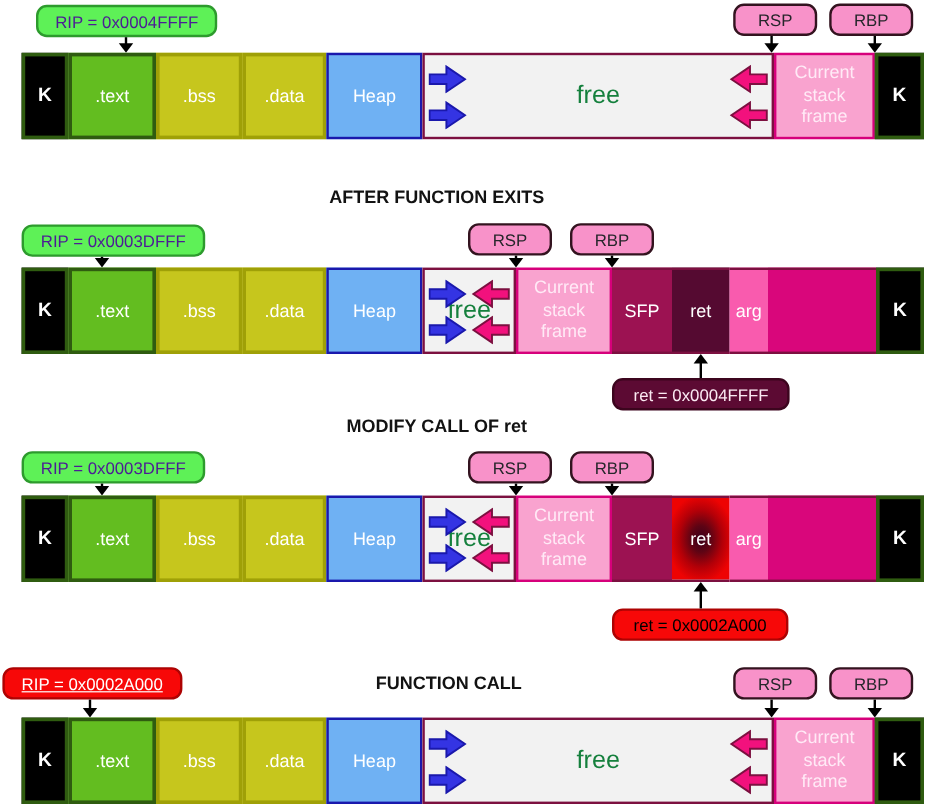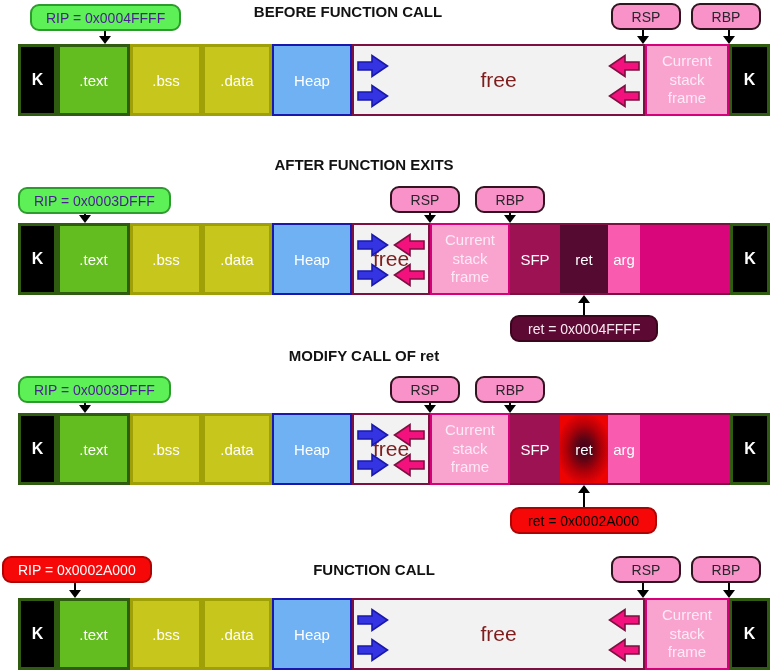--- a/index.html
+++ b/index.html
@@ -18,36 +18,35 @@
   .varrow .head{position:absolute;left:0;width:0;height:0;border-left:6px solid transparent;border-right:6px solid transparent}
   .varrow.down .head{bottom:0;border-top:8px solid #000}
   .varrow.up .head{top:0;border-bottom:8px solid #000}
   .bar{position:absolute;left:18px;width:752px;height:72px;display:flex}
   .seg{box-sizing:border-box;height:72px;flex:none;display:flex;align-items:center;justify-content:center;position:relative;color:#fff;font-size:15px}
   .seg-lbl{position:relative;text-align:center}
   .seg-k{background:var(--kernel-black);border:3px solid var(--border-darkgreen);font-weight:700;font-size:16px}
   .seg-text{background:var(--text-green);border:3px solid var(--border-darkgreen)}
   .seg-olive{background:var(--olive);border:3px solid var(--border-olive)}
   .seg-heap{background:var(--heap-blue);border:2px solid var(--border-navy)}
-  .seg-free{background:var(--free-gray);border:2px solid var(--border-maroon);color:#7f1d1d;font-size:21px}
+  .seg-free{background:var(--free-gray);border:2px solid var(--border-maroon);color:#15803d;font-size:21px}
   .seg-stack{background:var(--stack-pink);border:2px solid var(--border-stack);color:#ffeaf6;line-height:1.25}
   .seg-stack .seg-lbl{width:62px}
   .seg-sfp,.seg-ret,.seg-arg,.seg-fill{border-top:2px solid var(--border-maroon);border-bottom:2px solid var(--border-maroon)}
   .seg-sfp{background:var(--sfp-magenta);font-weight:400}
   .seg-ret{background:var(--ret-dark)}
   .seg-ret.hot{background:radial-gradient(ellipse 58% 54% at 50% 50%,#3c001b 0%,#5e0414 30%,#b30008 65%,#ee0303 100%)}
   .seg-arg{background:var(--arg-pink)}
   .seg-fill{background:var(--fill-magenta)}
   .free-arrow{position:absolute;line-height:0}
 </style>
 </head>
 <body>
 
 <div id="stage">
-    <div class="title" style="left: 348px; top: 3px;">BEFORE FUNCTION CALL</div>
     <div class="plabel rip-green" style="left: 30px; top: 4px;">RIP = 0x0004FFFF</div>
     <div class="varrow down" style="left: 99px; top: 31px; height: 13px;">
       <div class="line"></div>
       <div class="head"></div>
     </div>
     <div class="plabel ptr" style="left: 611px; top: 3px;">RSP</div>
     <div class="plabel ptr" style="left: 691px; top: 3px;">RBP</div>
     <div class="varrow down" style="left: 637px; top: 30px; height: 14px;">
       <div class="line"></div>
       <div class="head"></div>
@@ -226,21 +225,21 @@
       <div class="seg seg-k" style="width: 40px;">
         <div class="seg-lbl">K</div>
       </div>
     </div>
     <div class="plabel note-red" style="left: 510px; top: 507px;">ret = 0x0002A000</div>
     <div class="varrow up" style="left: 578px; top: 485px; height: 22px;">
       <div class="line"></div>
       <div class="head"></div>
     </div>
     <div class="title" style="left: 374px; top: 561px;">FUNCTION CALL</div>
-    <div class="plabel rip-red" style="left: 2px; top: 556px;">RIP = 0x0002A000</div>
+    <div class="plabel rip-red" style="left: 2px; top: 556px; text-decoration: underline;">RIP = 0x0002A000</div>
     <div class="varrow down" style="left: 69px; top: 583px; height: 15px;">
       <div class="line"></div>
       <div class="head"></div>
     </div>
     <div class="plabel ptr" style="left: 611px; top: 556px;">RSP</div>
     <div class="plabel ptr" style="left: 691px; top: 556px;">RBP</div>
     <div class="varrow down" style="left: 637px; top: 583px; height: 15px;">
       <div class="line"></div>
       <div class="head"></div>
     </div>

